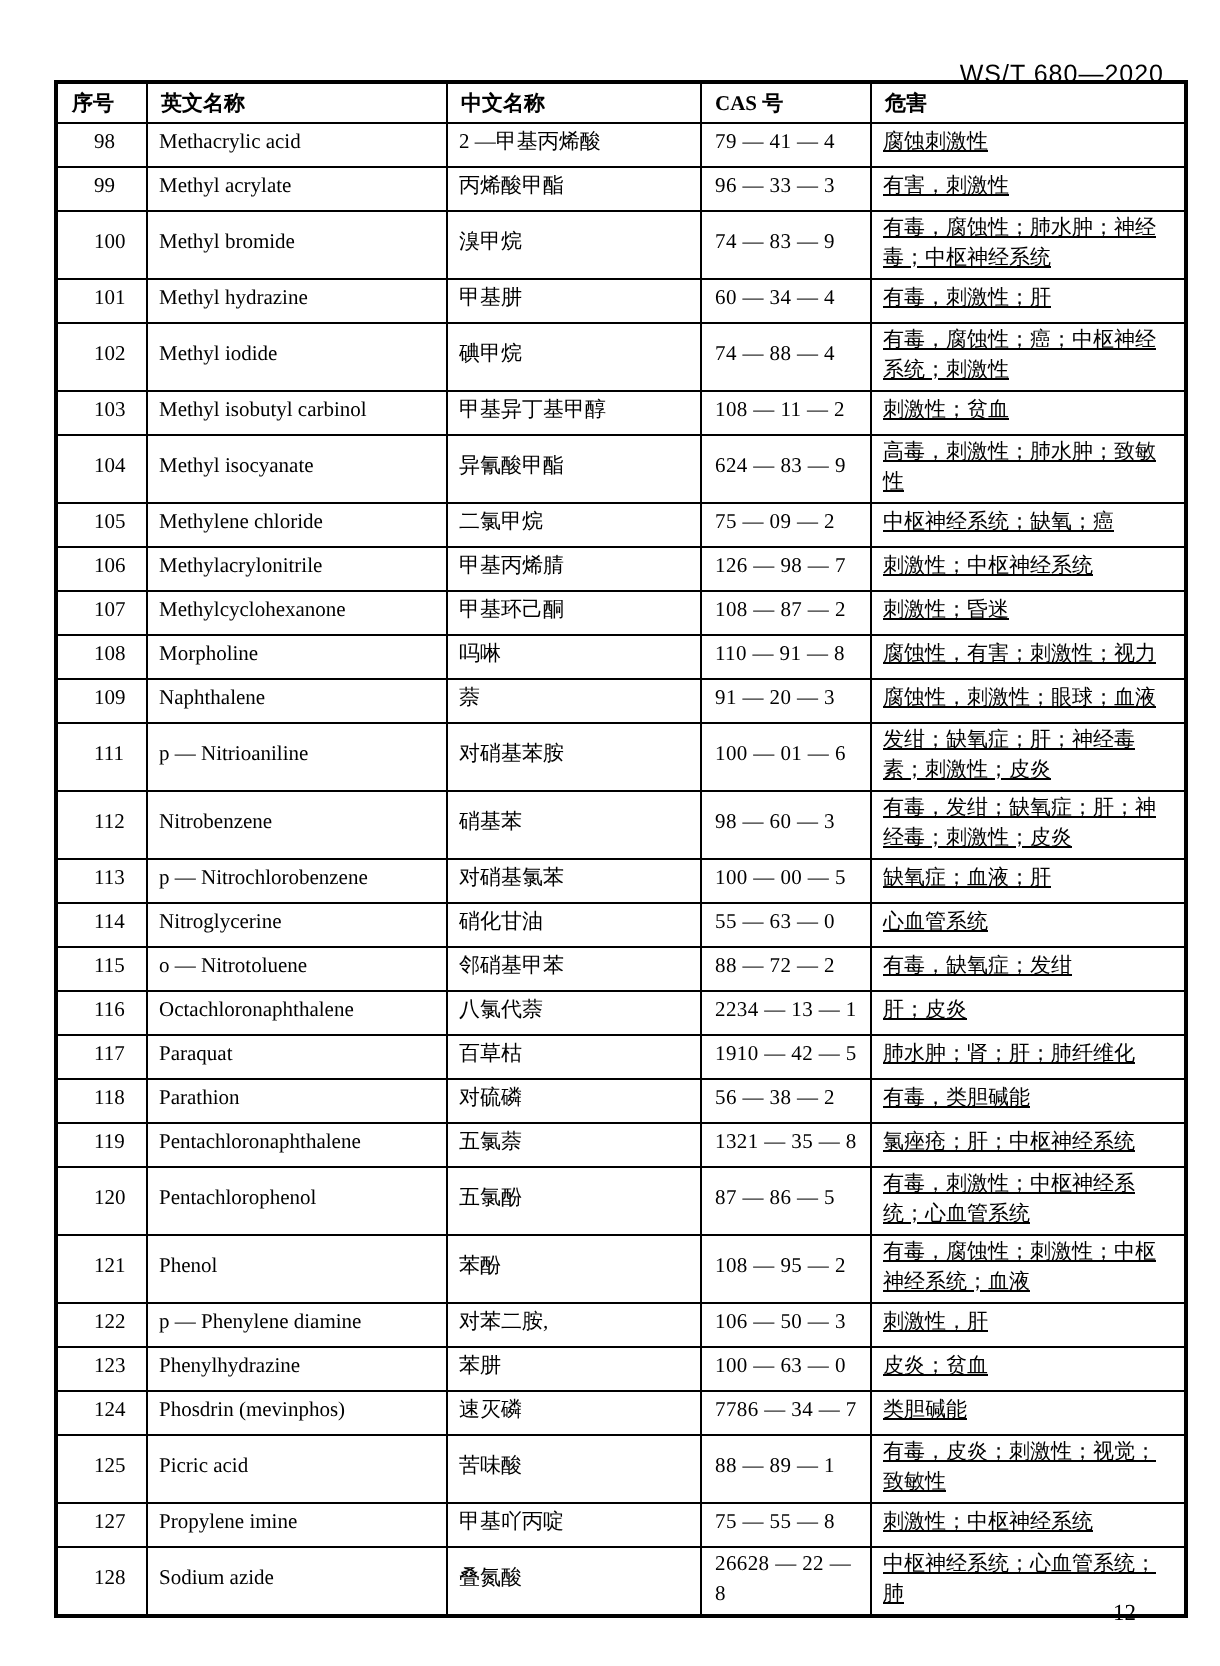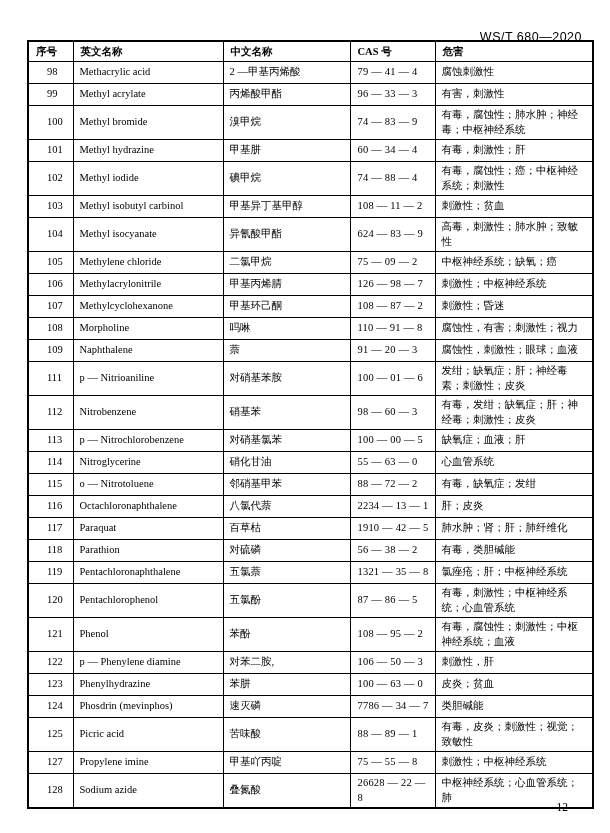--- a/index.html
+++ b/index.html
@@ -43,21 +43,21 @@
   .chem-table td {
     font-size:10.5px;
     line-height:14.5px;
     padding:2px 6px;
     vertical-align:middle;
     height:17px;
   }
   .chem-table td.c0 { text-align:center; padding:2px 18px; }
   .chem-table td.c1, .chem-table td.c2 { text-align:left; }
   .chem-table td.c3 { text-align:left; padding-left:7px; letter-spacing:0.2px; }
-  .chem-table td.c4 { text-align:left; }
+  .chem-table td.c4 { text-align:left;text-decoration:underline; }
   .page-number {
     position:absolute;
     top:801px; right:42px;
     font-size:11.5px;
   }
 </style>
 </head>
 <body>
 
 <div class="doc-code">WS/T 680—2020</div>

